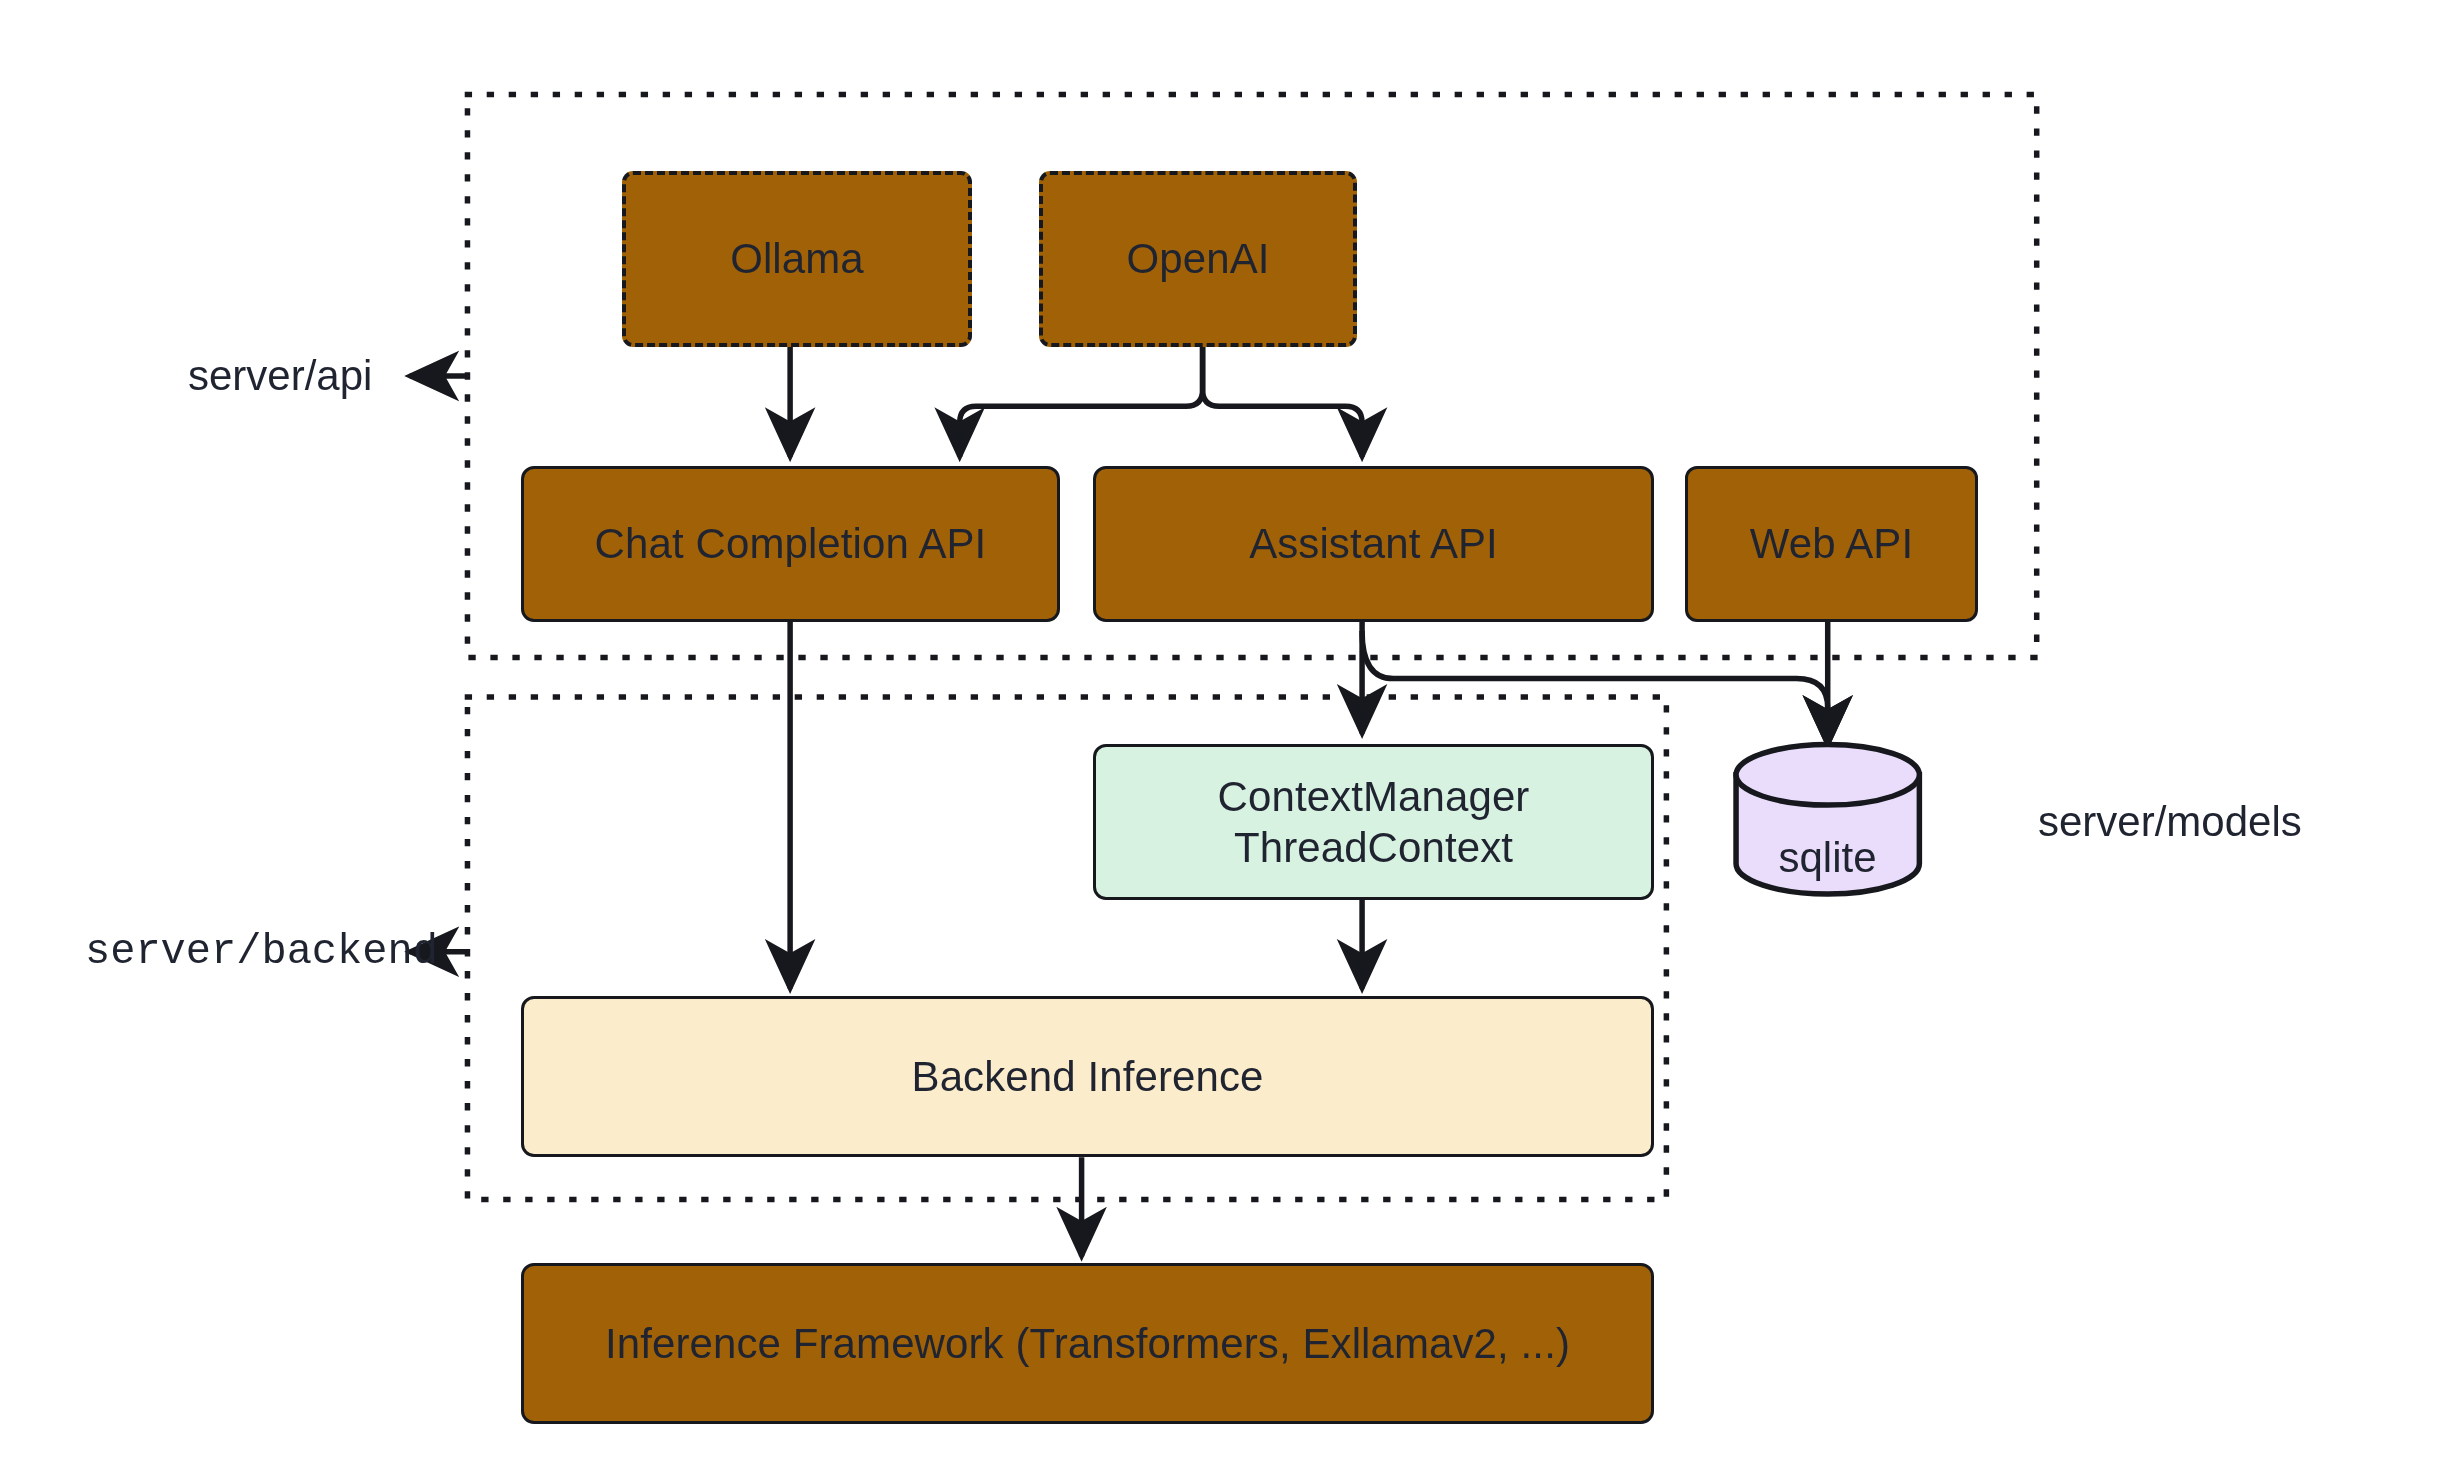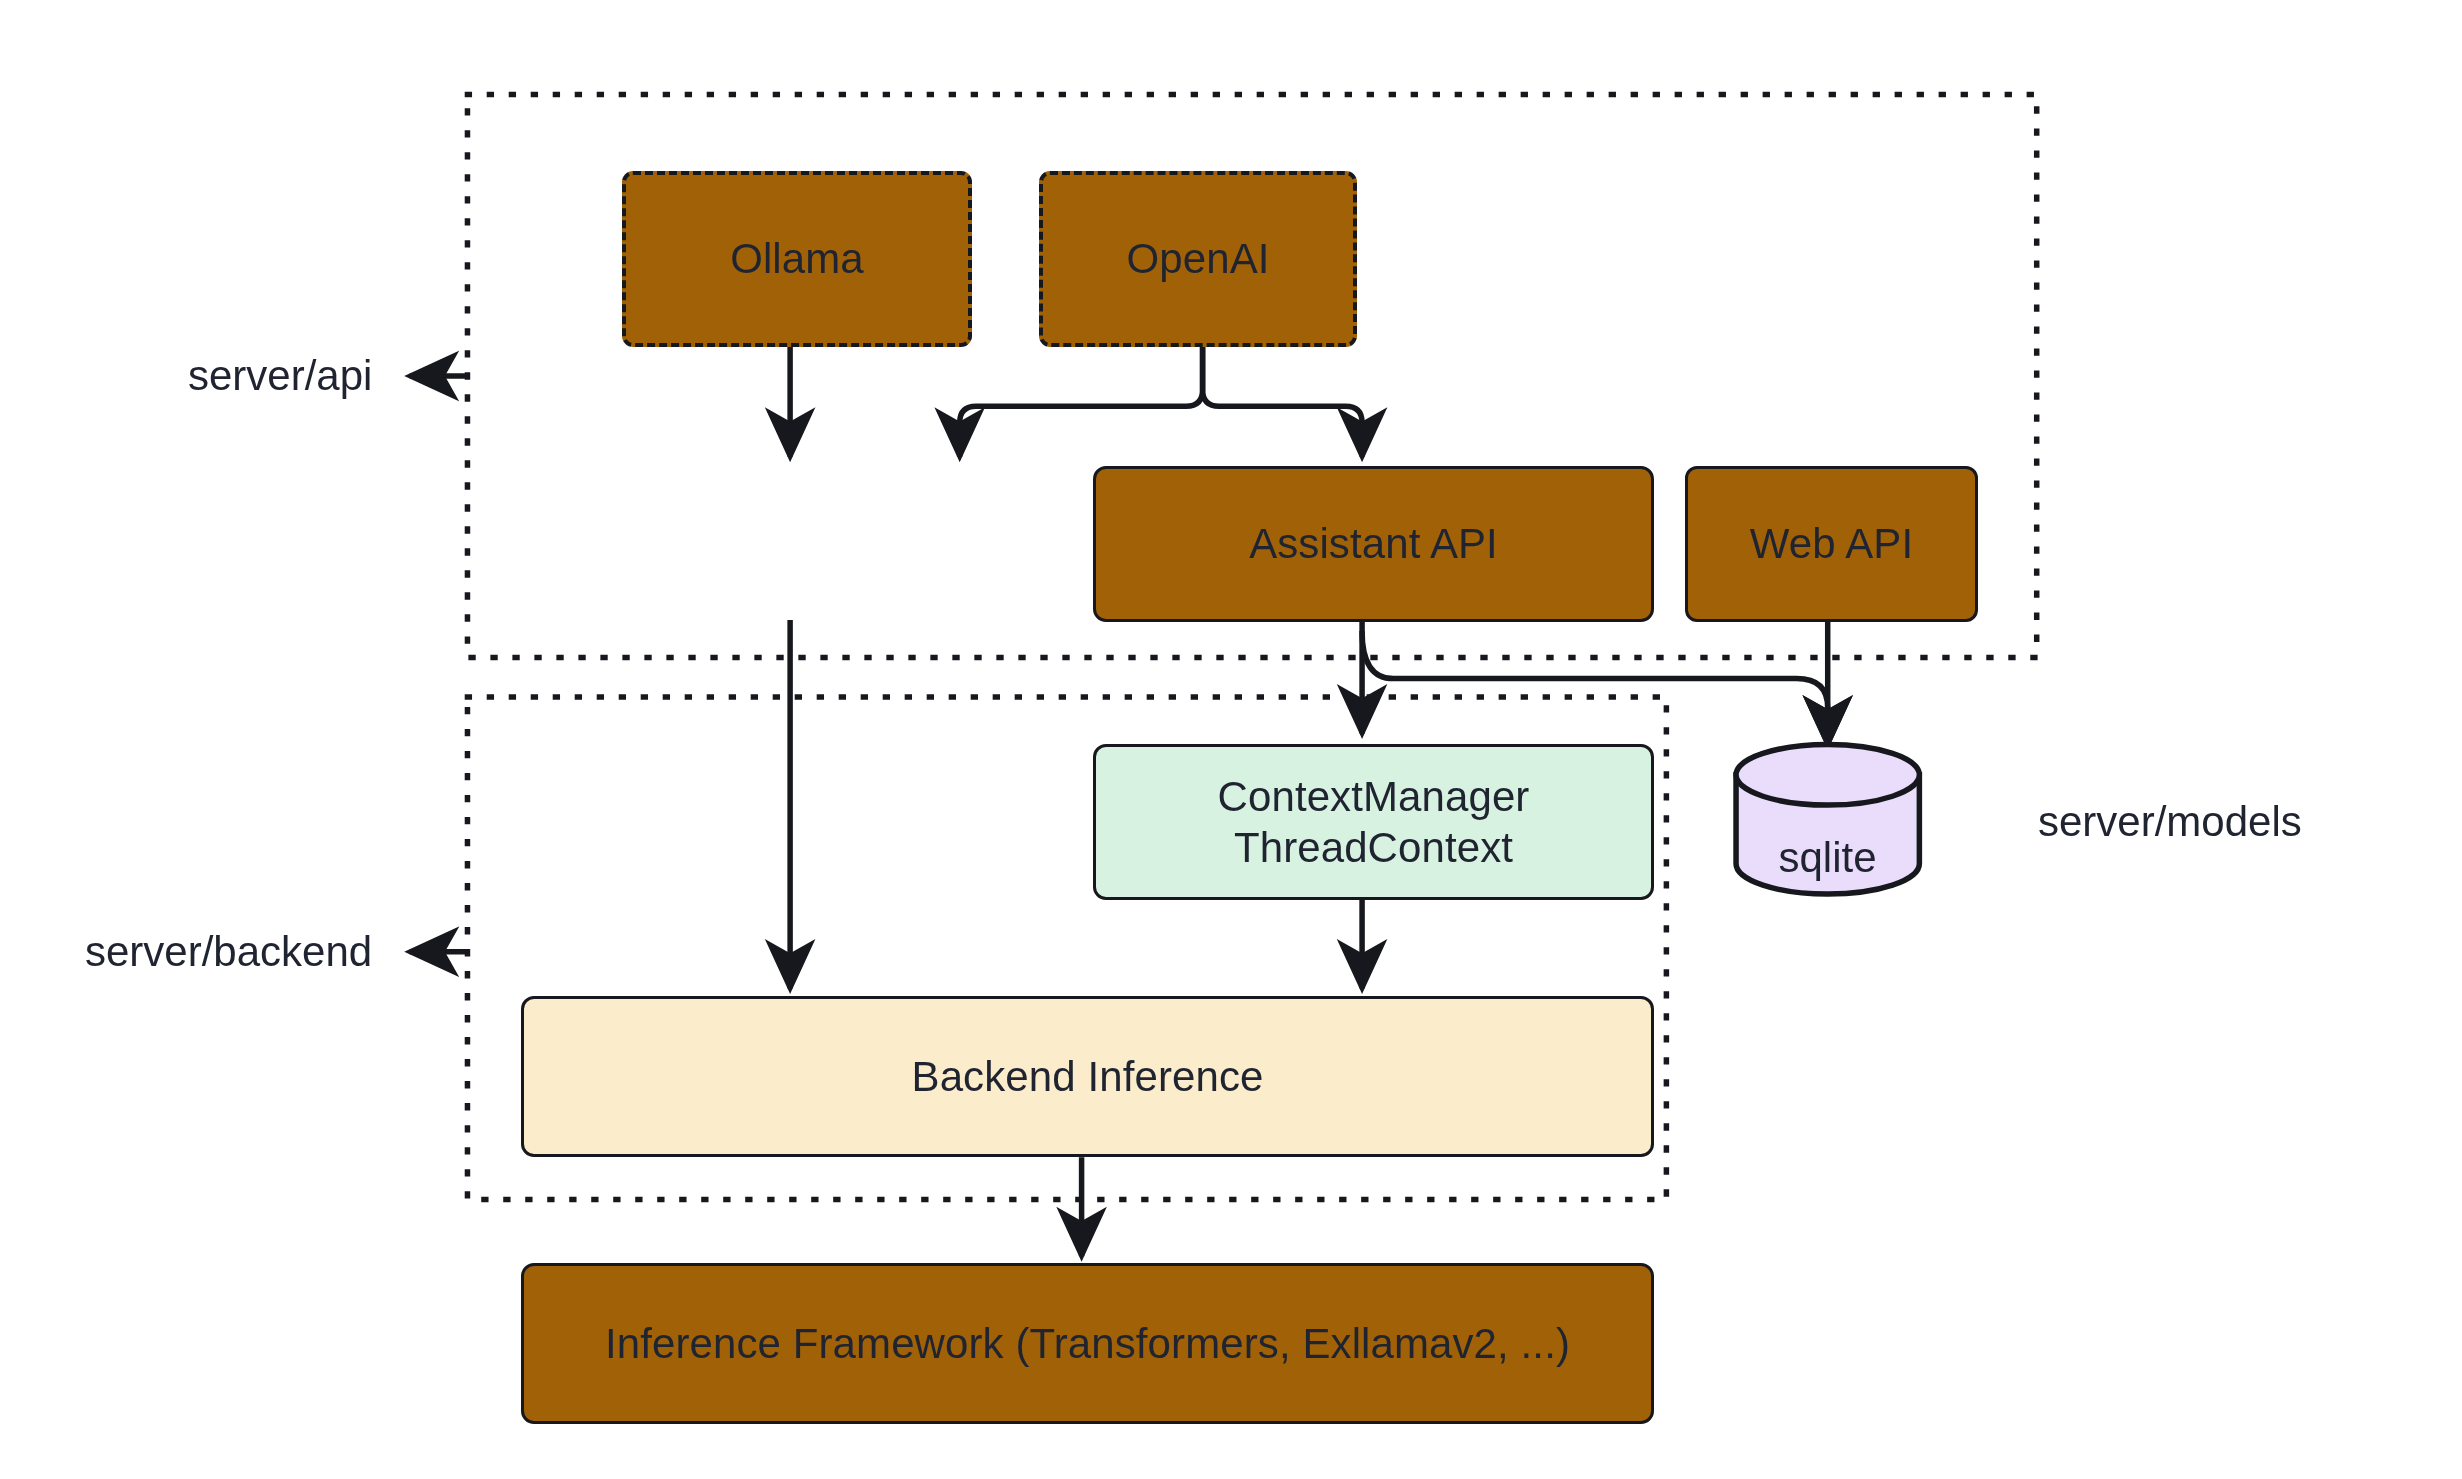--- a/index.html
+++ b/index.html
@@ -69,20 +69,23 @@
   </svg>
 
   <div class="node dashed fill-blue" style="left:622px;top:171px;width:350px;height:176px;">
     <span>Ollama</span>
   </div>
 
   <div class="node dashed fill-blue" style="left:1039px;top:171px;width:318px;height:176px;">
     <span>OpenAI</span>
   </div>
 
+  <div class="node fill-blue" style="left:521px;top:466px;width:539px;height:156px;">
+    <span>Chat Completion API</span>
+  </div>
 
   <div class="node fill-blue" style="left:1093px;top:466px;width:561px;height:156px;">
     <span>Assistant API</span>
   </div>
 
   <div class="node fill-blue" style="left:1685px;top:466px;width:293px;height:156px;border-radius:12px;">
     <span>Web API</span>
   </div>
 
   <div class="node fill-green" style="left:1093px;top:744px;width:561px;height:156px;flex-direction:column;">
@@ -99,21 +102,21 @@
   </div>
 
   <div class="node fill-blue" style="left:521px;top:1263px;width:1133px;height:161px;">
     <span>Inference Framework (Transformers, Exllamav2, ...)</span>
   </div>
 
   <div class="grouplabel" style="left:188px;top:352px;">
     <span>server/api</span>
   </div>
 
-  <div class="grouplabel" style="left:85px;top:928px;">
+  <div class="grouplabel" style="left:85px;top:928px;font-family:Liberation Mono, monospace;">
     <span>server/backend</span>
   </div>
 
   <div class="grouplabel" style="left:2038px;top:798px;">
     <span>server/models</span>
   </div>
 
 </div>
 
 

